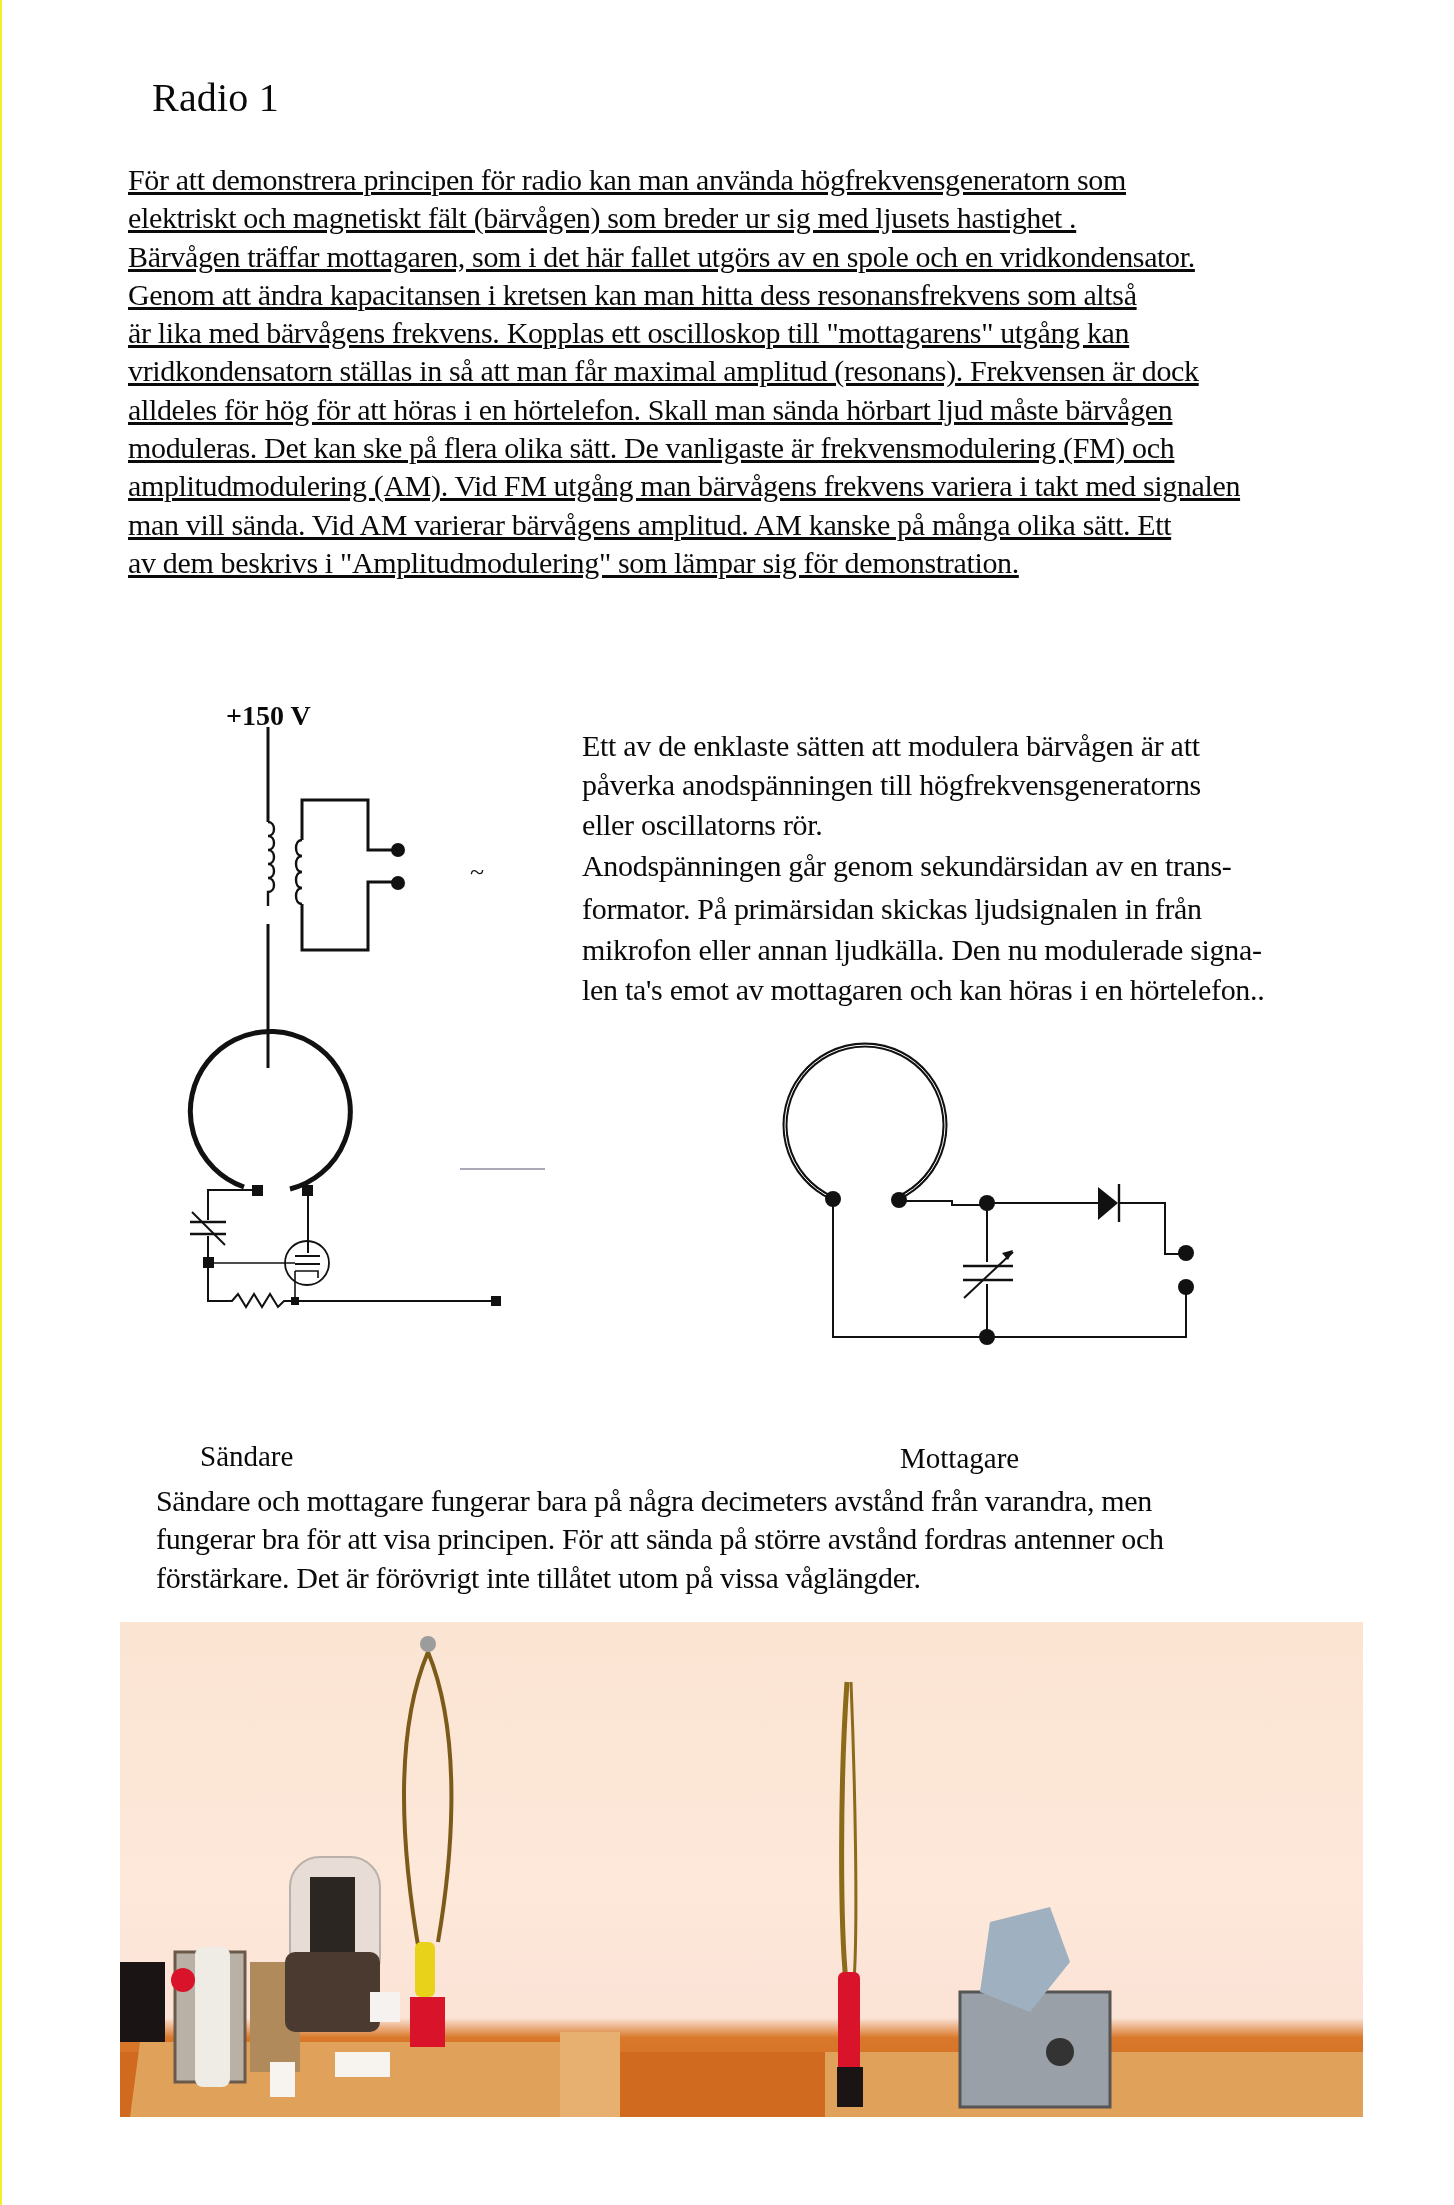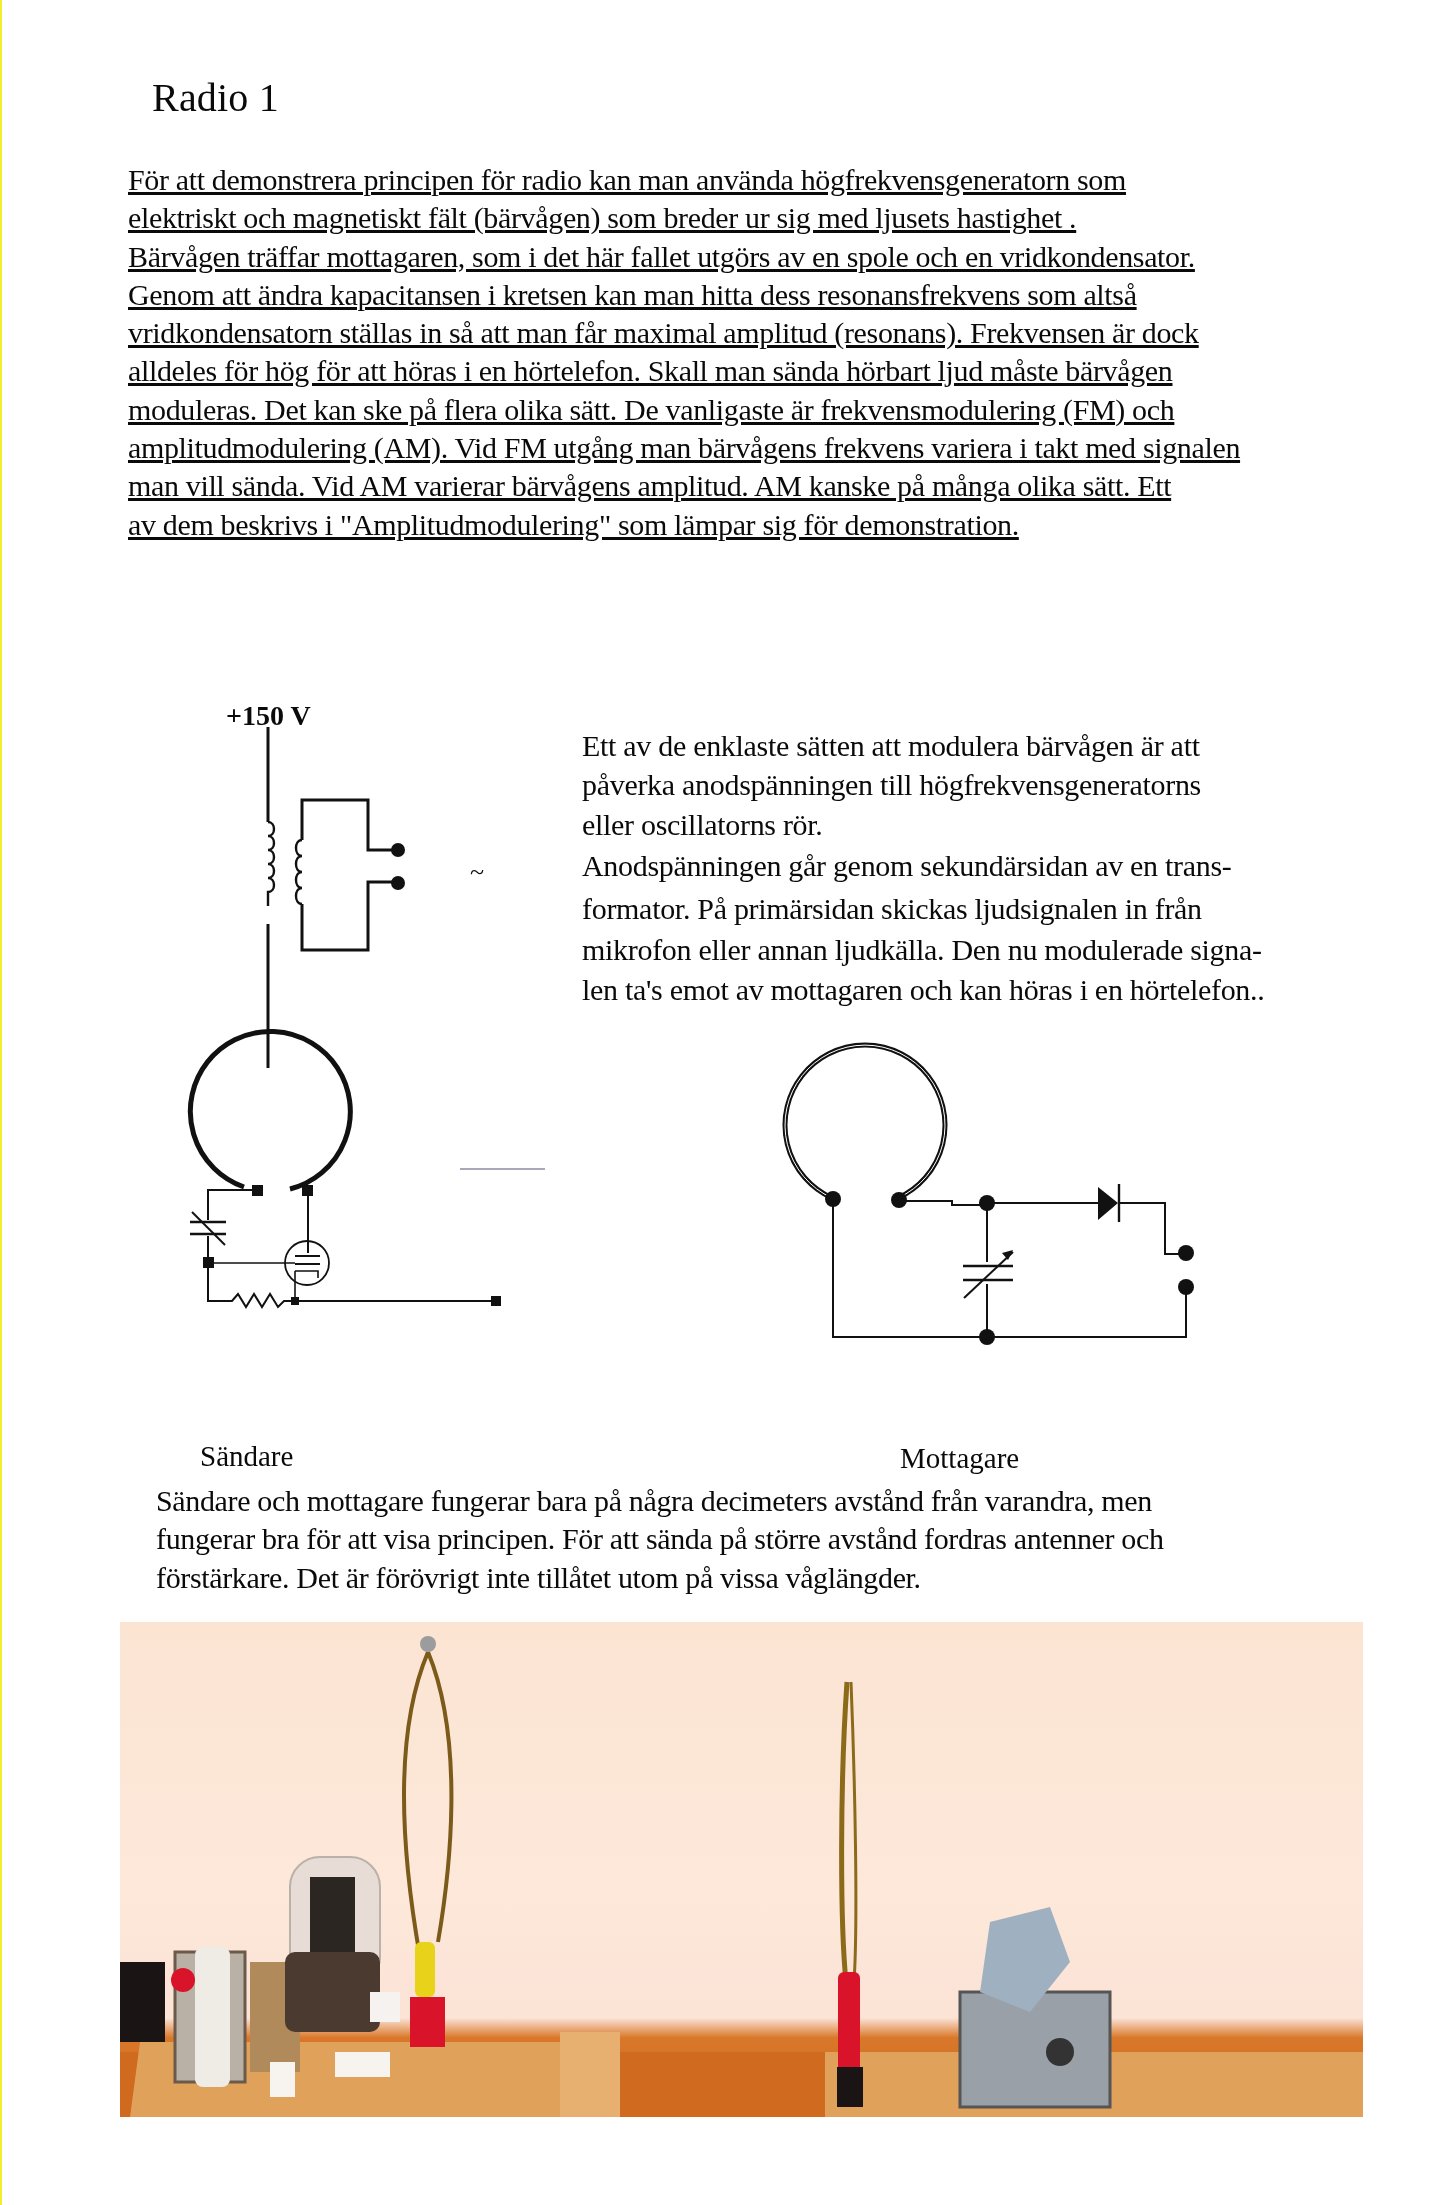--- a/index.html
+++ b/index.html
@@ -25,20 +25,21 @@
 
 <div class="edge"></div>
 
 <div class="title">Radio 1</div>
 
 <div class="body-p">
   <div>För att demonstrera principen för radio kan man använda högfrekvensgeneratorn som</div>
   <div>elektriskt och magnetiskt fält (bärvågen) som breder ur sig med ljusets hastighet .</div>
   <div>Bärvågen träffar mottagaren, som i det här fallet utgörs av en spole och en vridkondensator.</div>
   <div>Genom att ändra kapacitansen i kretsen kan man hitta dess resonansfrekvens som altså</div>
+  <div>är lika med bärvågens frekvens.  Kopplas ett oscilloskop till "mottagarens" utgång kan</div>
   <div>vridkondensatorn ställas in så att man får maximal amplitud (resonans). Frekvensen är dock</div>
   <div>alldeles för hög för att höras i en hörtelefon. Skall man  sända hörbart ljud måste bärvågen</div>
   <div>moduleras. Det kan ske på flera olika sätt. De vanligaste är frekvensmodulering (FM)  och</div>
   <div>amplitudmodulering (AM). Vid  FM utgång man bärvågens frekvens variera i takt med signalen</div>
   <div>man vill sända. Vid  AM  varierar bärvågens amplitud.  AM kanske på många olika sätt. Ett</div>
   <div>av dem beskrivs i  "Amplitudmodulering"  som lämpar sig för demonstration.</div>
 </div>
 
 <div class="volt">+150 V</div>
 

